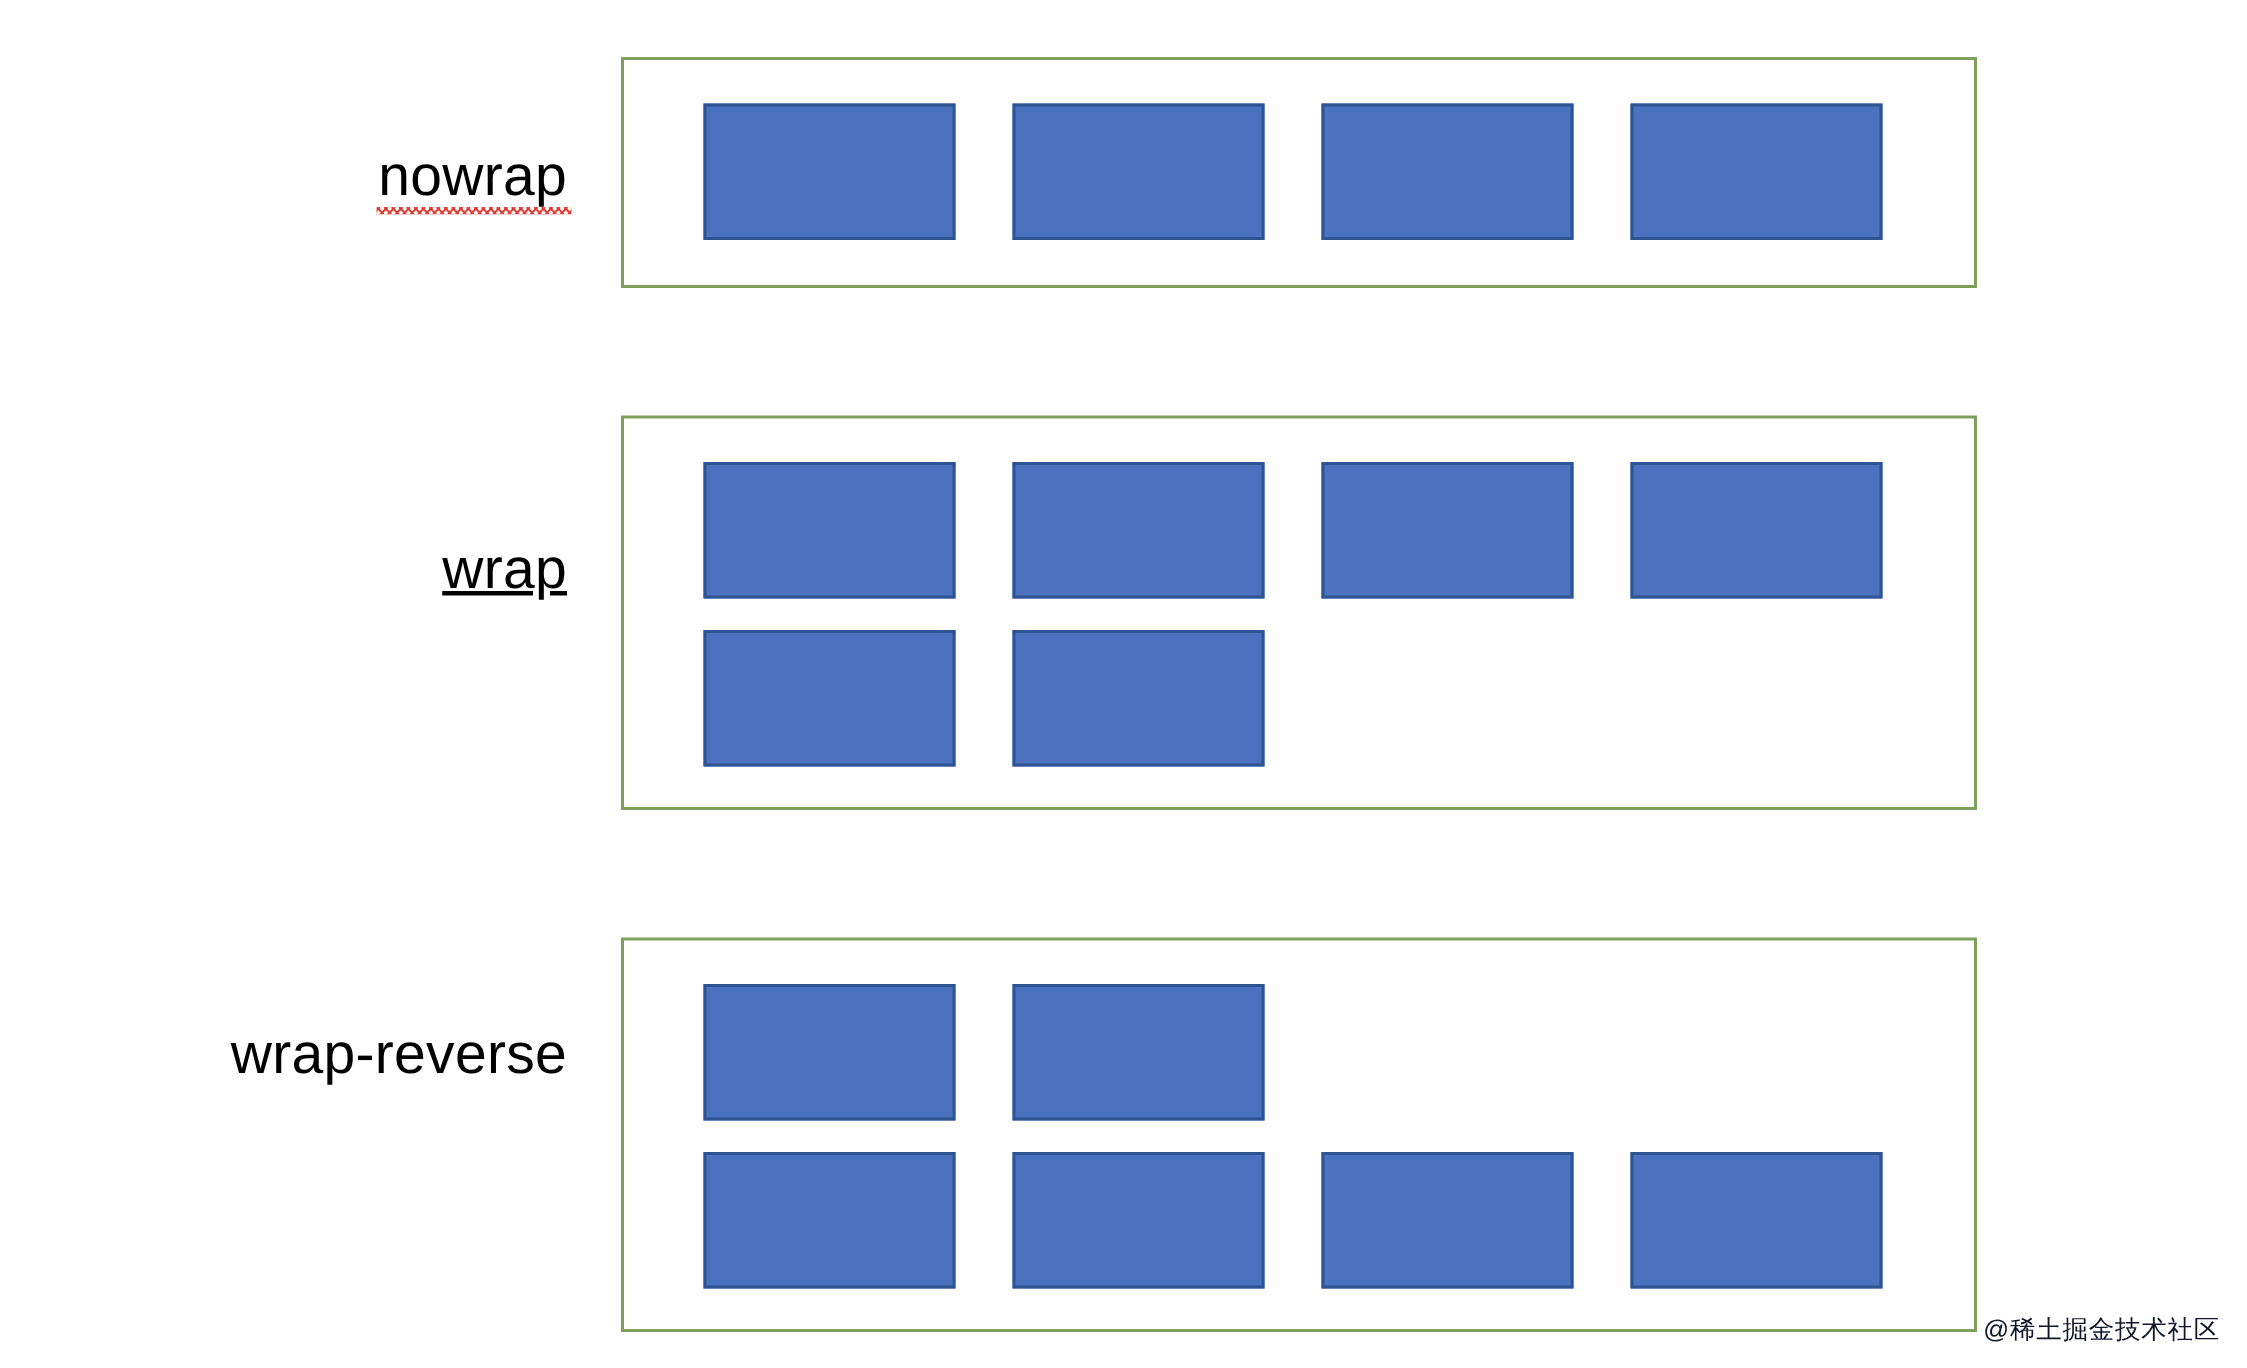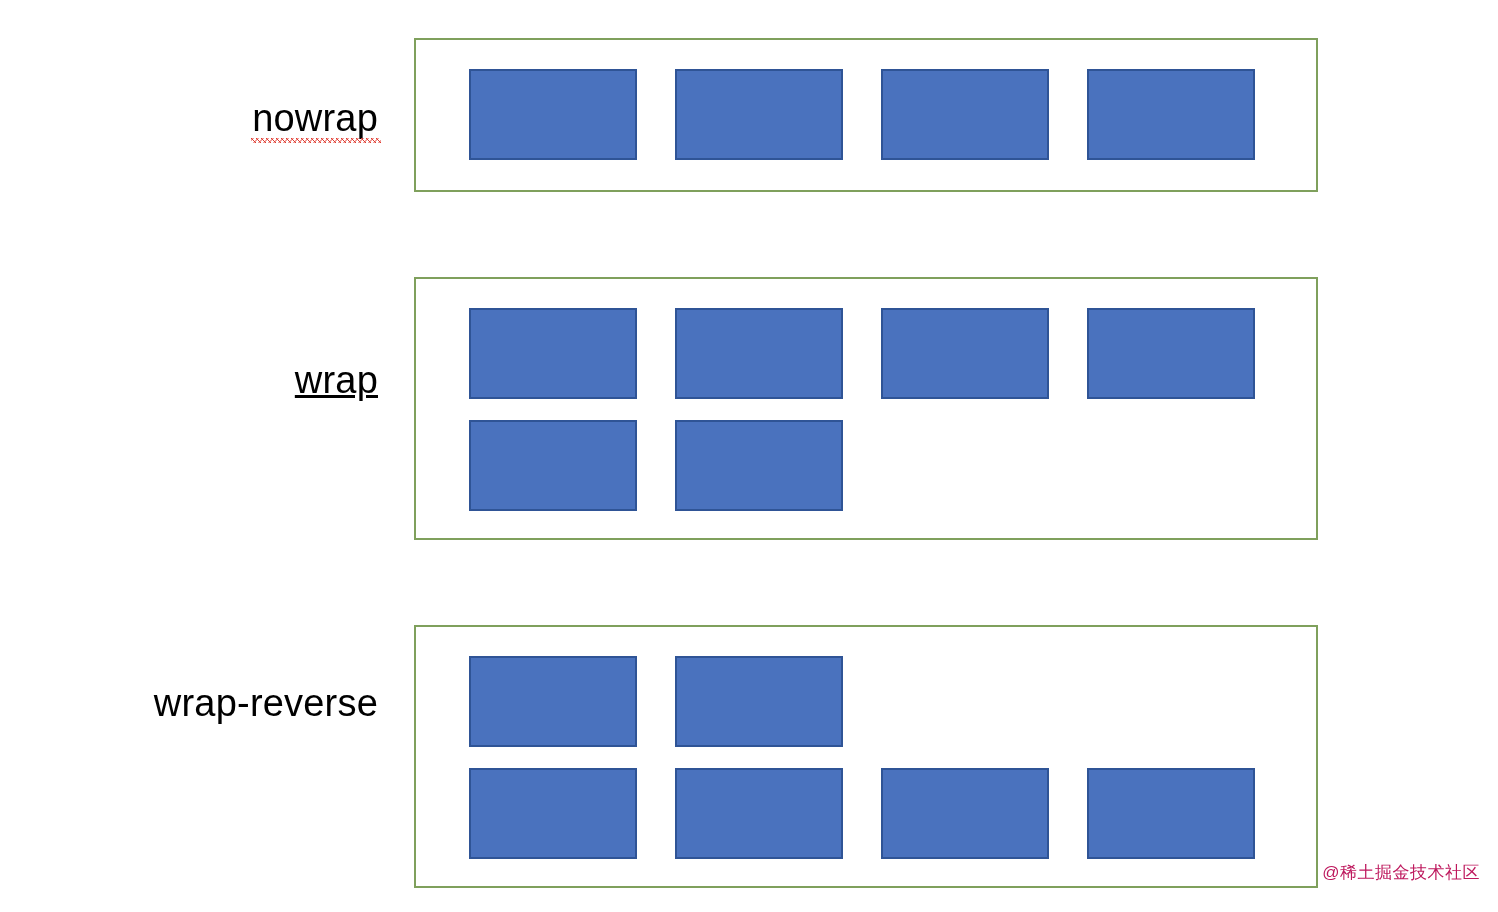--- a/index.html
+++ b/index.html
@@ -87,24 +87,24 @@
     background: #4a72be;
     border: 2px solid #2f5496;
     margin: 0 38px 21px 0;
   }
   .flex-item:last-child { margin-right: 0; }
 
   
   .watermark {
     position: absolute;
     right: 18px;
-    bottom: 28px;
+    bottom: 14px;
     font-size: 17px;
     line-height: 22px;
-    color: #be185d;
+    color: #0f172a;
     letter-spacing: 0.5px;
     white-space: nowrap;
     user-select: none;
   }
 </style>
 </head>
 <body>
 
 <div class="stage">
 

